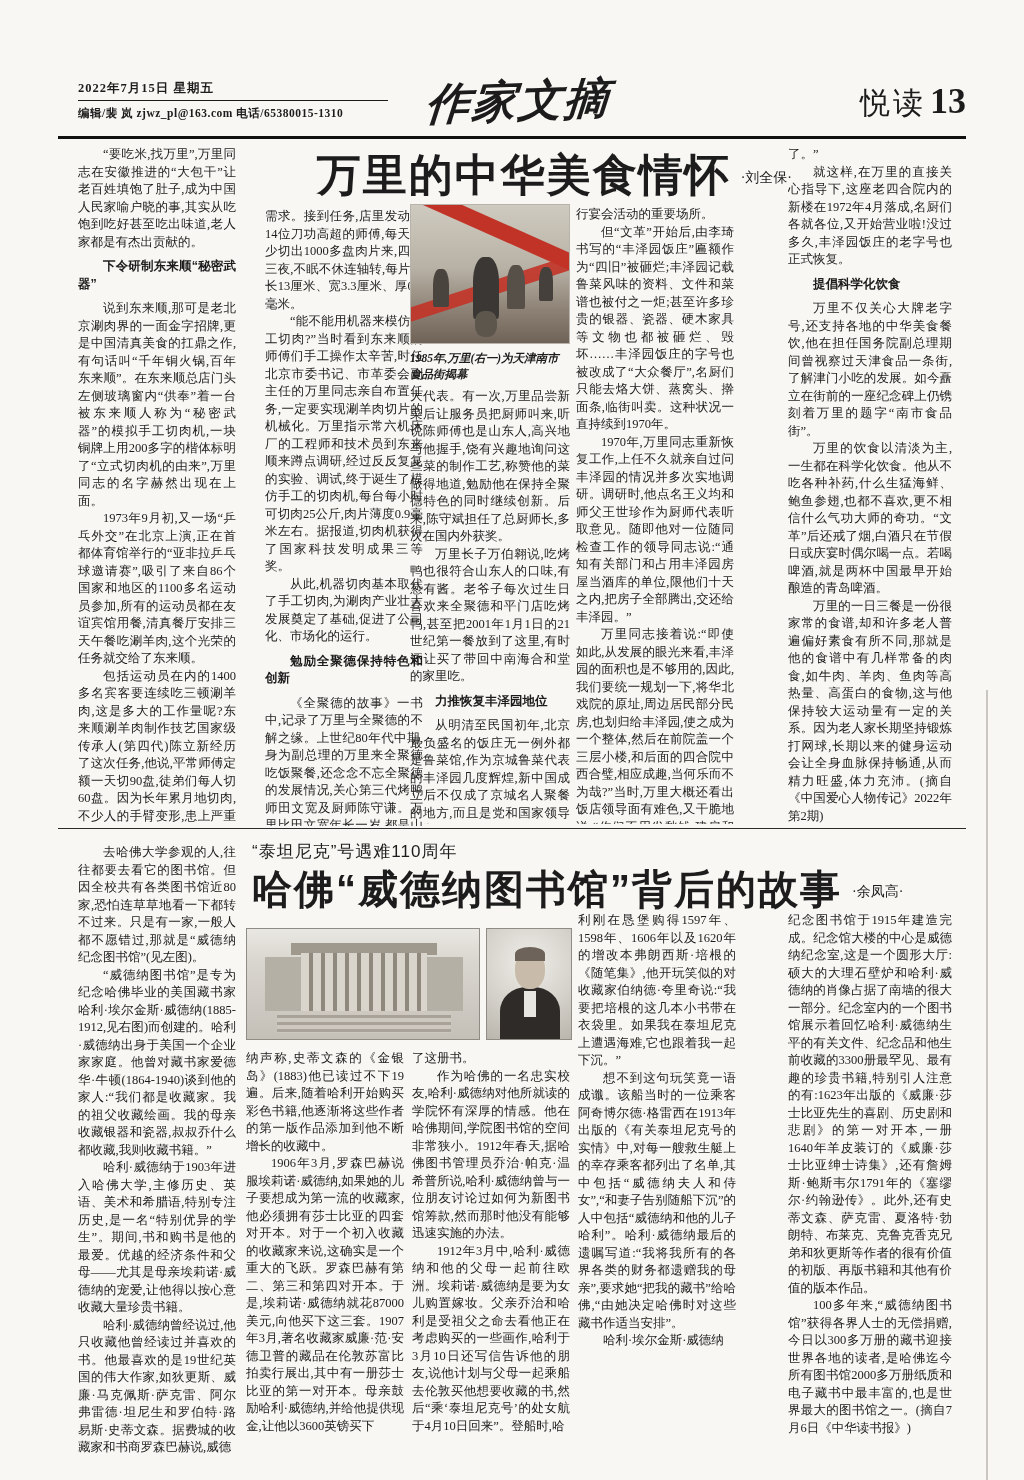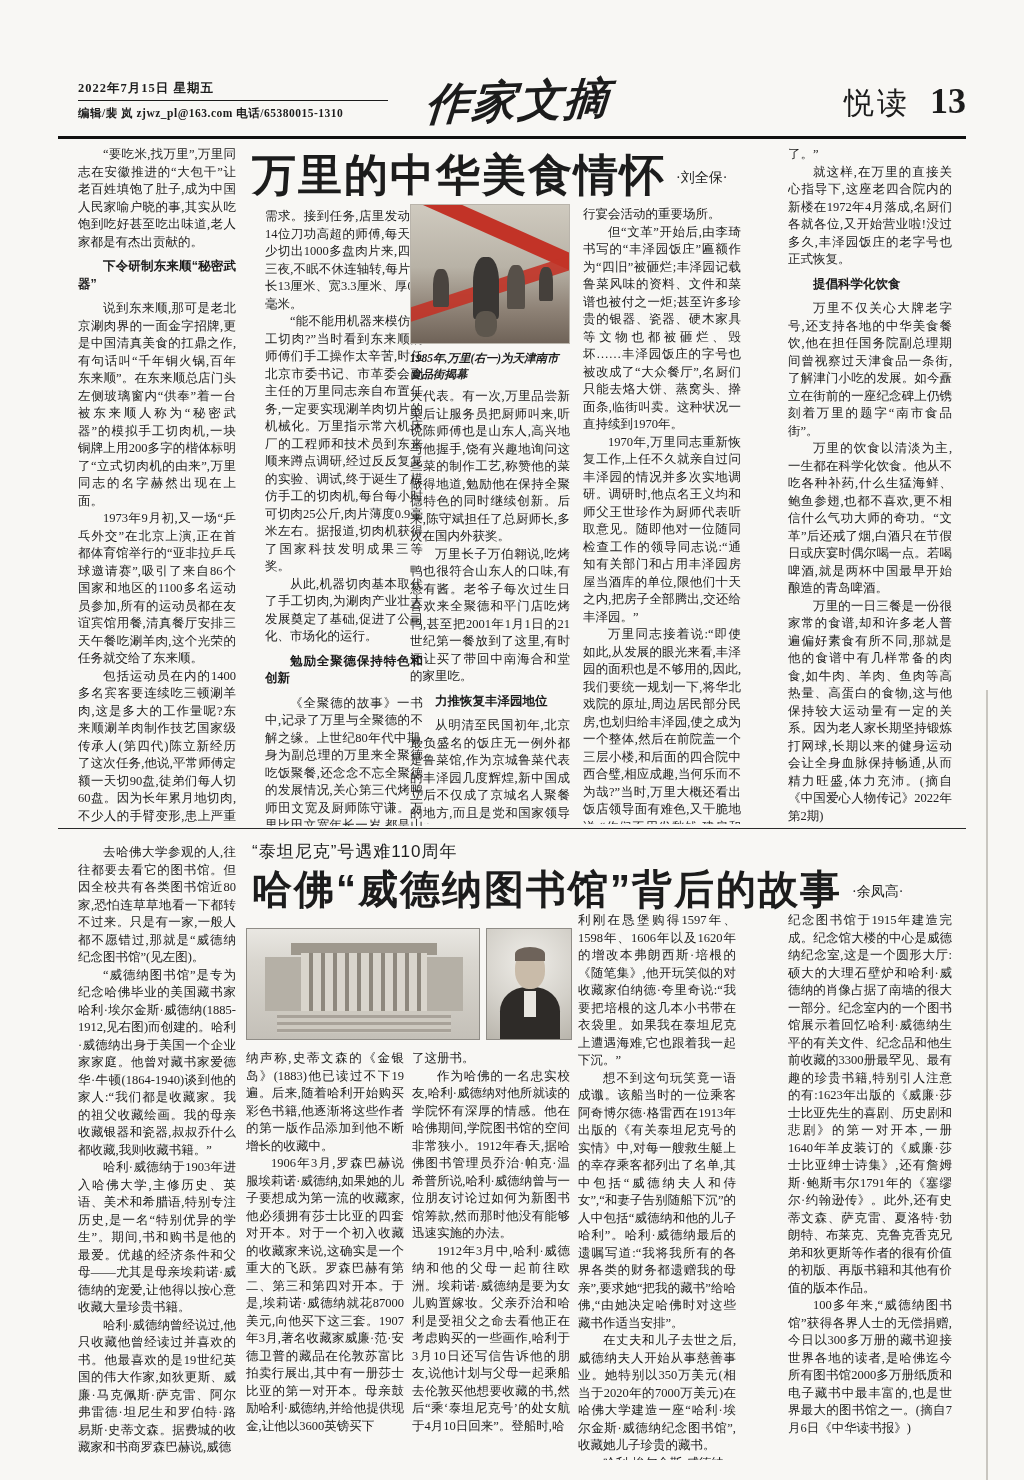--- a/index.html
+++ b/index.html
@@ -16,36 +16,36 @@
   .editor-line{left:78px;top:106px;font-size:11.5px;font-weight:bold;letter-spacing:.5px;}
   .masthead{
     left:408px;top:72px;width:220px;text-align:center;
     font-size:44px;font-weight:bold;font-style:italic;
     font-family:"DejaVu Serif",serif;
     transform:skewX(-6deg) rotate(-2deg);
     letter-spacing:2px;white-space:nowrap;
   }
   .pageno-wrap{right:58px;top:80px;white-space:nowrap;}
   .pageno-section{font-size:30px;font-weight:normal;font-family:"Liberation Sans",sans-serif;letter-spacing:3px;}
-  .pageno-num{font-size:36px;font-weight:bold;font-family:"Liberation Serif",serif;margin-left:20px;}
+  .pageno-num{font-size:36px;font-weight:bold;font-family:"Liberation Serif",serif;margin-left:4px;}
   .header-rule{left:58px;top:136px;width:908px;height:3px;background:#111;}
   
   .coltext{font-size:12.5px;line-height:17.5px;text-align:justify;overflow:hidden;}
   .coltext p{margin:0;}
   .coltext p.para{text-indent:2em;}
   .coltext p.cont{text-indent:0;}
   .coltext p.subhead{
     font-weight:bold;text-indent:2em;margin:7px 0;
     font-family:"Liberation Sans",sans-serif;
   }
   .headline{
     font-weight:bold;font-family:"Liberation Sans",sans-serif;
     letter-spacing:2px;white-space:nowrap;
   }
-  .h1-art1{left:252px;top:146px;width:540px;text-align:left;font-size:44px;}
+  .h1-art1{left:252px;top:146px;width:540px;text-align:right;font-size:44px;}
   .author{font-size:14px;font-weight:normal;font-family:"Liberation Serif",serif;letter-spacing:0;vertical-align:middle;margin-left:10px;}
   
   .photo1{
     left:410px;top:204px;width:160px;height:140px;
     border:1px solid #b9b4ab;box-sizing:border-box;overflow:hidden;
     background:linear-gradient(180deg,#cfcabf 0%,#b8b2a6 45%,#8f8377 75%,#6f6358 100%);
   }
   .ribbon{position:absolute;background:#c23327;}
   .ribbon.r1{width:260px;height:16px;transform:rotate(24deg);left:-40px;top:18px;}
   .ribbon.r2{width:260px;height:14px;transform:rotate(-18deg);left:-30px;top:70px;opacity:.9;}
@@ -57,21 +57,21 @@
   .stone{position:absolute;width:22px;height:26px;left:64px;top:106px;background:#5d564d;border-radius:40%;}
   .caption1{
     left:410px;top:350px;width:160px;
     font-size:11.5px;line-height:16px;font-style:italic;font-weight:bold;
     text-align:left;
   }
   
   .a1c1{left:78px;top:146px;width:158px;height:678px;}
   .a1c2{left:244px;top:208px;width:158px;height:618px;margin-left:21px;}
   .a1c3{left:410px;top:388px;width:160px;height:436px;}
-  .a1c4{left:576px;top:206px;width:158px;height:618px;margin-left:7px;}
+  .a1c4{left:576px;top:206px;width:158px;height:618px;}
   .a1c5{left:788px;top:146px;width:164px;height:678px;}
   .article-divider{left:58px;top:828px;width:908px;height:1px;background:#2a2a2a;}
   
   .kicker{left:252px;top:840px;font-size:17px;font-weight:normal;font-family:"Liberation Sans",sans-serif;letter-spacing:1px;}
   .h1-art2{left:252px;top:862px;width:716px;font-size:40px;}
   .photo2{
     left:246px;top:928px;width:234px;height:112px;
     border:1px solid #8f8c86;box-sizing:border-box;overflow:hidden;
     background:linear-gradient(180deg,#e9e7e2 0%,#d9d6cf 30%,#c4c0b8 100%);
   }
@@ -194,21 +194,20 @@
     <p class="para">1906年3月,罗森巴赫说服埃莉诺·威德纳,如果她的儿子要想成为第一流的收藏家,他必须拥有莎士比亚的四套对开本。对于一个初入收藏的收藏家来说,这确实是一个重大的飞跃。罗森巴赫有第二、第三和第四对开本。于是,埃莉诺·威德纳就花87000美元,向他买下这三套。1907年3月,著名收藏家威廉·范·安德卫普的藏品在伦敦苏富比拍卖行展出,其中有一册莎士比亚的第一对开本。母亲鼓励哈利·威德纳,并给他提供现金,让他以3600英镑买下</p>
   </div>
 <div class="abs coltext a2c3">
     <p class="cont">了这册书。</p>
     <p class="para">作为哈佛的一名忠实校友,哈利·威德纳对他所就读的学院怀有深厚的情感。他在哈佛期间,学院图书馆的空间非常狭小。1912年春天,据哈佛图书管理员乔治·帕克·温希普所说,哈利·威德纳曾与一位朋友讨论过如何为新图书馆筹款,然而那时他没有能够迅速实施的办法。</p>
     <p class="para">1912年3月中,哈利·威德纳和他的父母一起前往欧洲。埃莉诺·威德纳是要为女儿购置嫁妆。父亲乔治和哈利是受祖父之命去看他正在考虑购买的一些画作,哈利于3月10日还写信告诉他的朋友,说他计划与父母一起乘船去伦敦买他想要收藏的书,然后“乘‘泰坦尼克号’的处女航于4月10日回来”。登船时,哈</p>
   </div>
 <div class="abs coltext a2c4">
     <p class="cont">利刚在恳堡购得1597年、1598年、1606年以及1620年的增改本弗朗西斯·培根的《随笔集》,他开玩笑似的对收藏家伯纳德·夸里奇说:“我要把培根的这几本小书带在衣袋里。如果我在泰坦尼克上遭遇海难,它也跟着我一起下沉。”</p>
     <p class="para">想不到这句玩笑竟一语成谶。该船当时的一位乘客阿奇博尔德·格雷西在1913年出版的《有关泰坦尼克号的实情》中,对每一艘救生艇上的幸存乘客都列出了名单,其中包括“威德纳夫人和侍女”,“和妻子告别随船下沉”的人中包括“威德纳和他的儿子哈利”。哈利·威德纳最后的遗嘱写道:“我将我所有的各界各类的财务都遗赠我的母亲”,要求她“把我的藏书”给哈佛,“由她决定哈佛时对这些藏书作适当安排”。</p>
-    <p class="para">在丈夫和儿子去世之后,威德纳夫人开始从事慈善事业。她特别以350万美元(相当于2020年的7000万美元)在哈佛大学建造一座“哈利·埃尔金斯·威德纳纪念图书馆”,收藏她儿子珍贵的藏书。</p>
     <p class="para">哈利·埃尔金斯·威德纳</p>
   </div>
 <div class="abs coltext a2c5">
     <p class="cont">纪念图书馆于1915年建造完成。纪念馆大楼的中心是威德纳纪念室,这是一个圆形大厅:硕大的大理石壁炉和哈利·威德纳的肖像占据了南墙的很大一部分。纪念室内的一个图书馆展示着回忆哈利·威德纳生平的有关文件、纪念品和他生前收藏的3300册最罕见、最有趣的珍贵书籍,特别引人注意的有:1623年出版的《威廉·莎士比亚先生的喜剧、历史剧和悲剧》的第一对开本,一册1640年羊皮装订的《威廉·莎士比亚绅士诗集》,还有詹姆斯·鲍斯韦尔1791年的《塞缪尔·约翰逊传》。此外,还有史蒂文森、萨克雷、夏洛特·勃朗特、布莱克、克鲁克香克兄弟和狄更斯等作者的很有价值的初版、再版书籍和其他有价值的版本作品。</p>
     <p class="para">100多年来,“威德纳图书馆”获得各界人士的无偿捐赠,今日以300多万册的藏书迎接世界各地的读者,是哈佛迄今所有图书馆2000多万册纸质和电子藏书中最丰富的,也是世界最大的图书馆之一。(摘自7月6日《中华读书报》)</p>
   </div>
 
 <div class="abs scan-edge"></div>
 
 </body></html>

